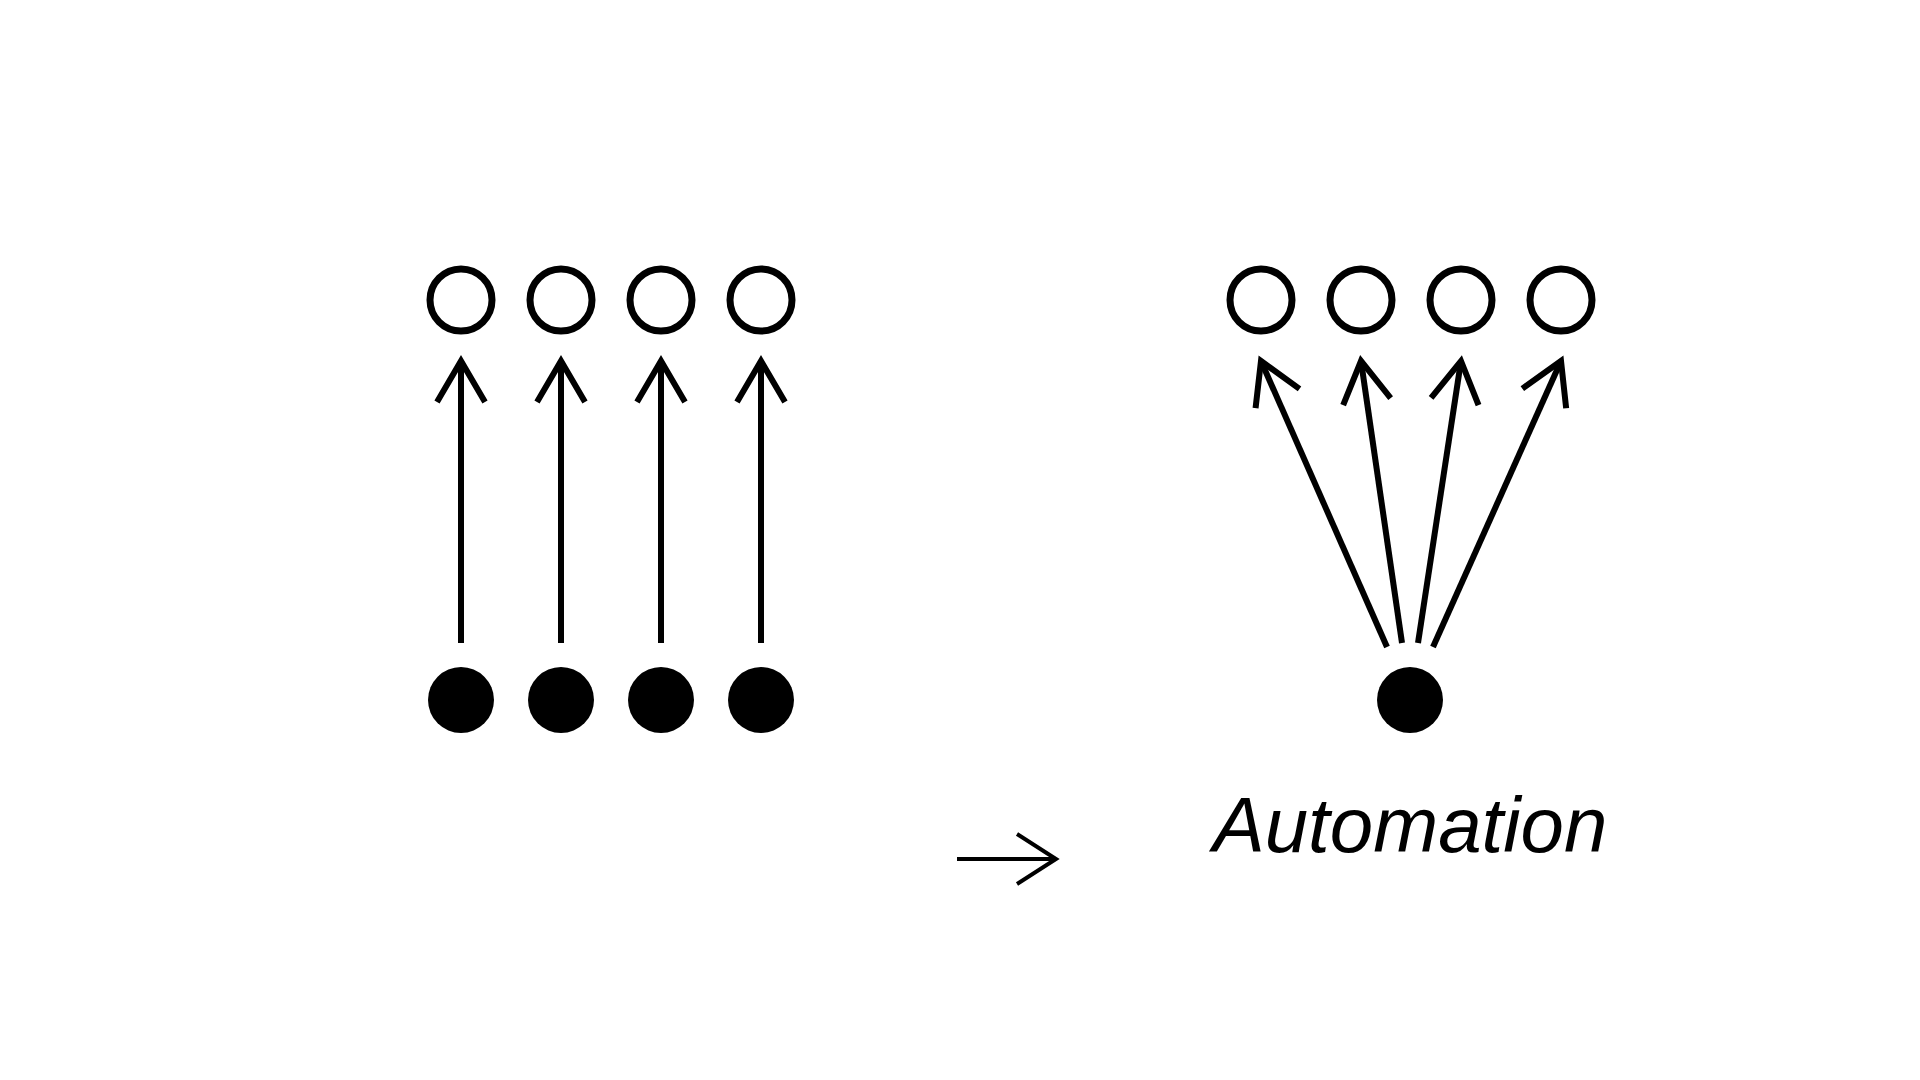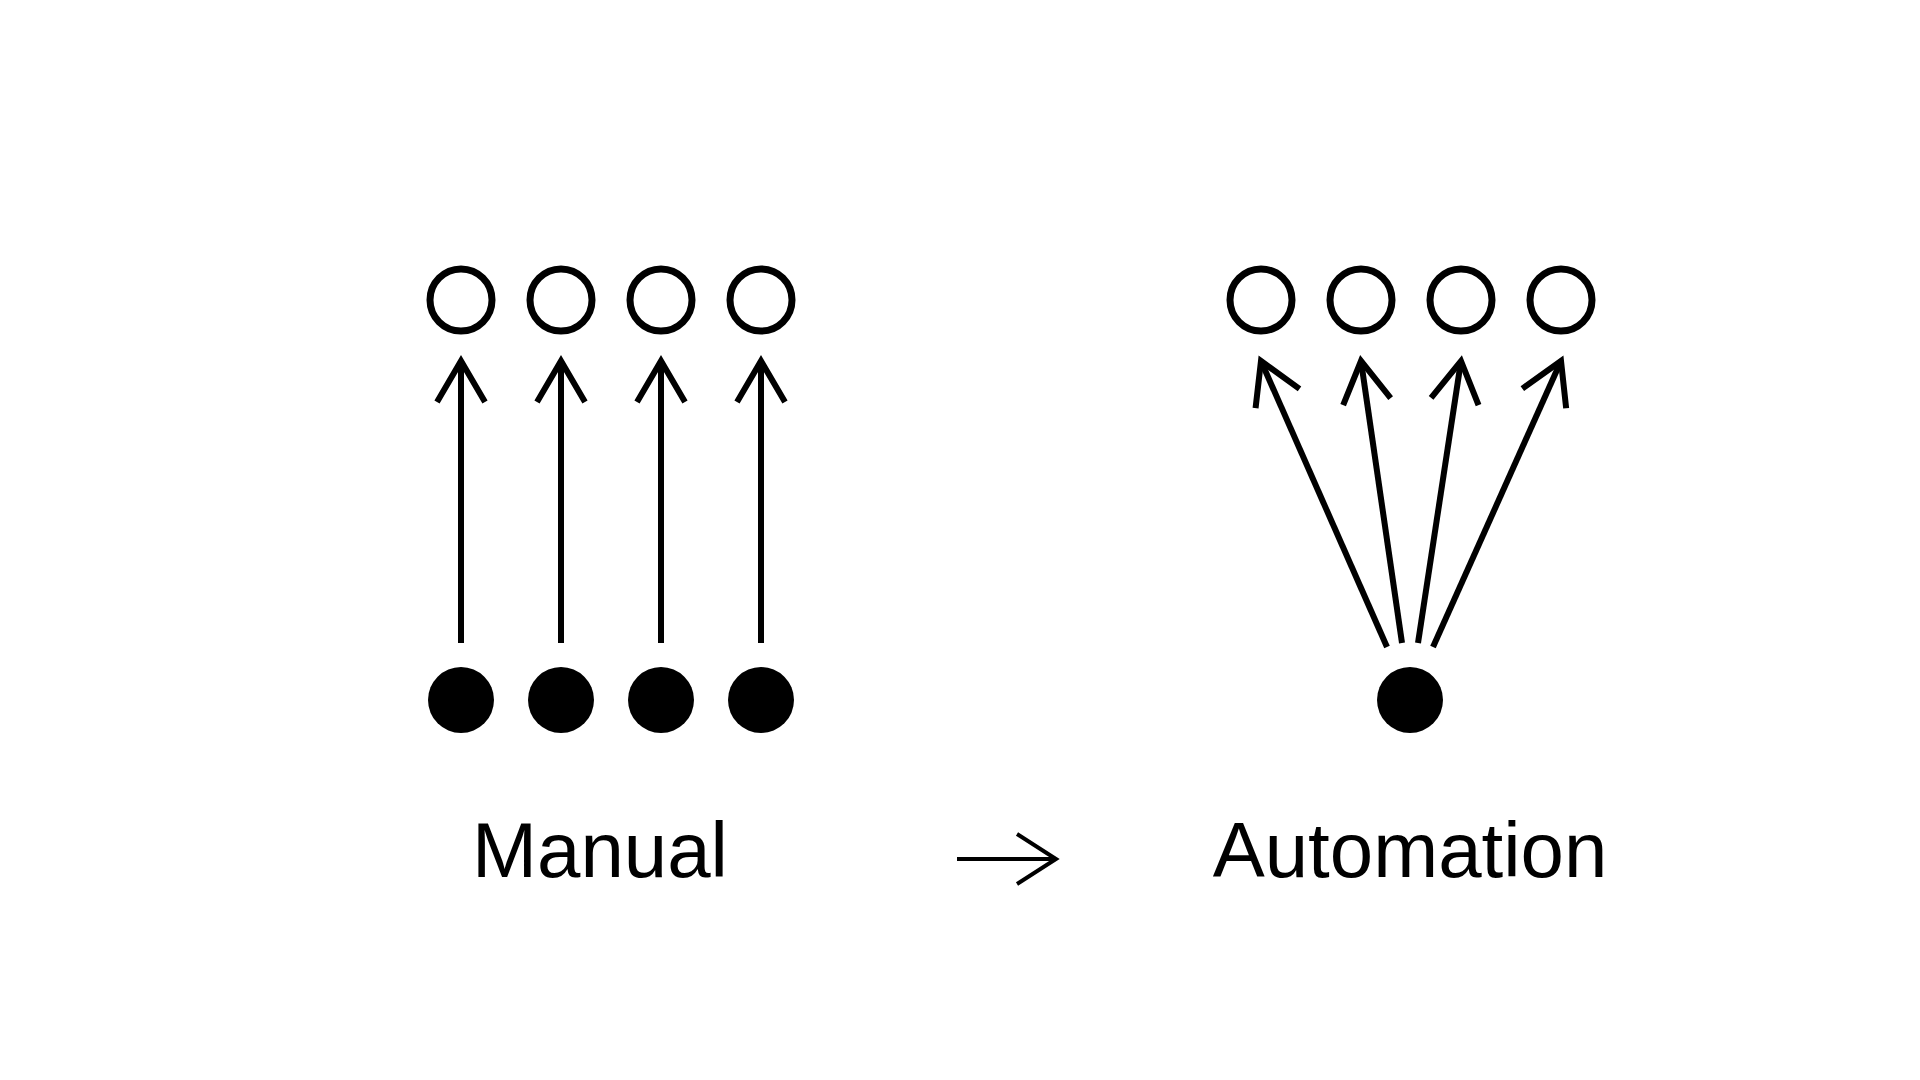--- a/index.html
+++ b/index.html
@@ -63,15 +63,14 @@
         <line x1="1418" y1="643" x2="1461" y2="361" stroke="#000000" stroke-width="6" marker-end="url(#chev)"></line>
         <line x1="1433" y1="647" x2="1561" y2="361" stroke="#000000" stroke-width="6" marker-end="url(#chev)"></line>
         <circle cx="1261" cy="300" r="31" fill="none" stroke="#000000" stroke-width="7"></circle>
         <circle cx="1361" cy="300" r="31" fill="none" stroke="#000000" stroke-width="7"></circle>
         <circle cx="1461" cy="300" r="31" fill="none" stroke="#000000" stroke-width="7"></circle>
         <circle cx="1561" cy="300" r="31" fill="none" stroke="#000000" stroke-width="7"></circle>
         <circle cx="1410" cy="700" r="33" fill="#000000" stroke="none"></circle>
       </g>
       <line x1="957" y1="859" x2="1056" y2="859" stroke="#000000" stroke-width="4" marker-end="url(#chev-small)"></line>
     </svg>
-  <div class="panel-label" id="label-manual" style="left: 600px; top: 811px; color: rgb(0, 0, 0);">Manual</div>
-  <div class="panel-label" id="label-automation" style="left: 1410px; top: 811px; color: rgb(0, 0, 0);">Automation</div>
+  <div class="panel-label" id="label-automation" style="left: 1410px; top: 786px; color: rgb(0, 0, 0); font-style: italic;">Automation</div>
 </div>
 
 </body></html>

